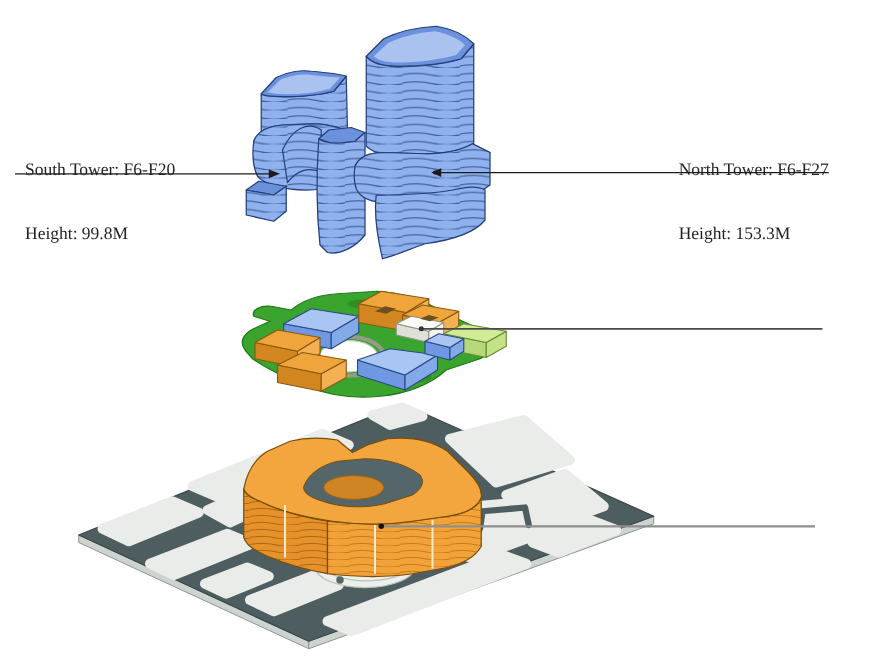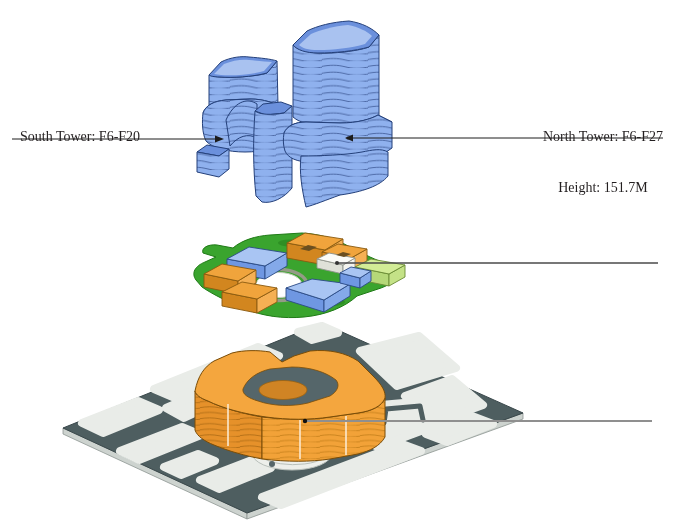--- a/index.html
+++ b/index.html
@@ -1,20 +1,20 @@
 <!DOCTYPE html>
 <html><head>
 <meta charset="utf-8">
 <style>
   html,body{margin:0;padding:0;background:#fff;}
   .canvas{position:relative;width:700px;height:532px;background:#ffffff;overflow:hidden;
           font-family:"Liberation Serif", serif;}
   .scene{position:absolute;left:0;top:0;}
   .lab{position:absolute;font-size:14px;line-height:17px;color:#231f20;white-space:pre;}
-  .lab.right{text-align:center;}
+  .lab.right{text-align:left;}
   .lab span{display:block;}
 </style>
 </head>
 <body>
 
 <div class="canvas">
 
 <svg class="scene" width="700" height="532" viewBox="0 0 700 532">
   <defs>
     <pattern id="pblue" width="46" height="6.8" patternUnits="userSpaceOnUse">
@@ -171,22 +171,23 @@
     <circle cx="348" cy="138" r="1.6" fill="#1c1c1c"></circle>
     <line x1="337" y1="263" x2="658" y2="263" stroke="#4a4a4a" stroke-width="1.4"></line>
     <circle cx="337" cy="263" r="2" fill="#333333"></circle>
     <line x1="305" y1="421" x2="652" y2="421" stroke="#8f8f8f" stroke-width="1.8"></line>
     <circle cx="305" cy="421" r="2.2" fill="#111111"></circle>
   </g>
 </svg>
 
 <div class="lab" style="left:20px;top:94px">
   <span>South Tower: F6-F20</span>
+  <span>Height: 99.8M</span>
 </div>
 
 <div class="lab right" style="right:37px;top:94px">
   <span>North Tower: F6-F27</span>
-  <span>Height: 151.7M</span>
+  <span>Height: 153.3M</span>
 </div>
 
 
 
 </div>
 
 </body></html>

